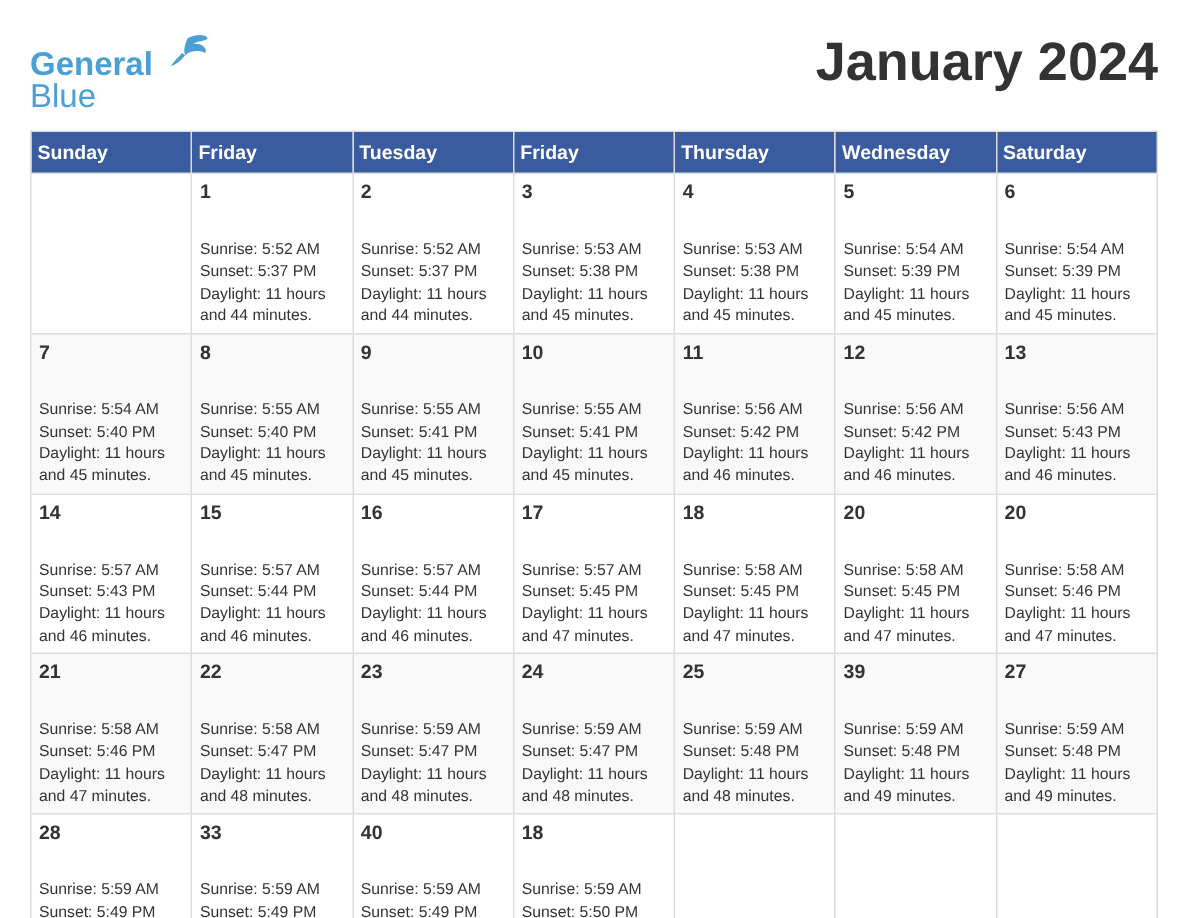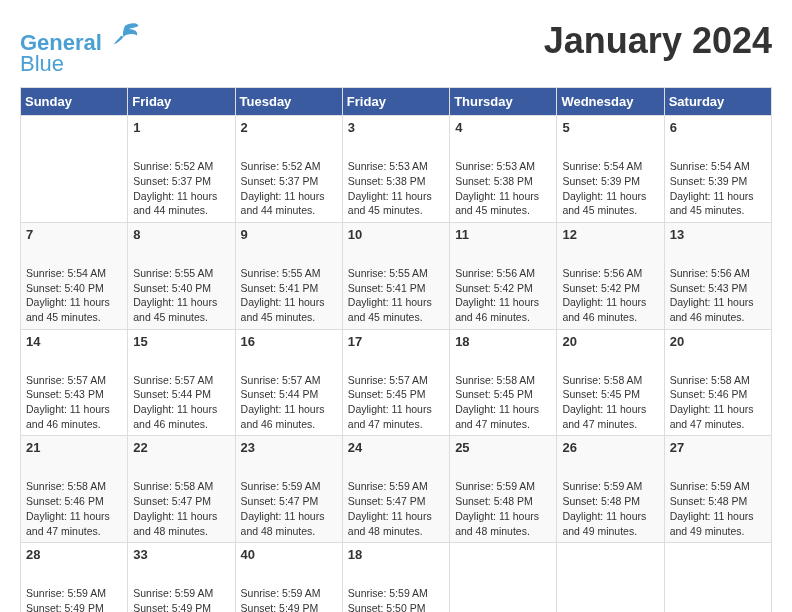--- a/index.html
+++ b/index.html
@@ -230,21 +230,21 @@
         </td>
         <td>
           <span class="day-number">24</span>
           <div class="day-info">Sunrise: 5:59 AM<br>Sunset: 5:47 PM<br>Daylight: 11 hours and 48 minutes.</div>
         </td>
         <td>
           <span class="day-number">25</span>
           <div class="day-info">Sunrise: 5:59 AM<br>Sunset: 5:48 PM<br>Daylight: 11 hours and 48 minutes.</div>
         </td>
         <td>
-          <span class="day-number">26</span>
+          <span class="day-number">39</span>
           <div class="day-info">Sunrise: 5:59 AM<br>Sunset: 5:48 PM<br>Daylight: 11 hours and 49 minutes.</div>
         </td>
         <td>
           <span class="day-number">27</span>
           <div class="day-info">Sunrise: 5:59 AM<br>Sunset: 5:48 PM<br>Daylight: 11 hours and 49 minutes.</div>
         </td>
       </tr>
       <tr class="week-row">
         <td>
           <span class="day-number">28</span>

